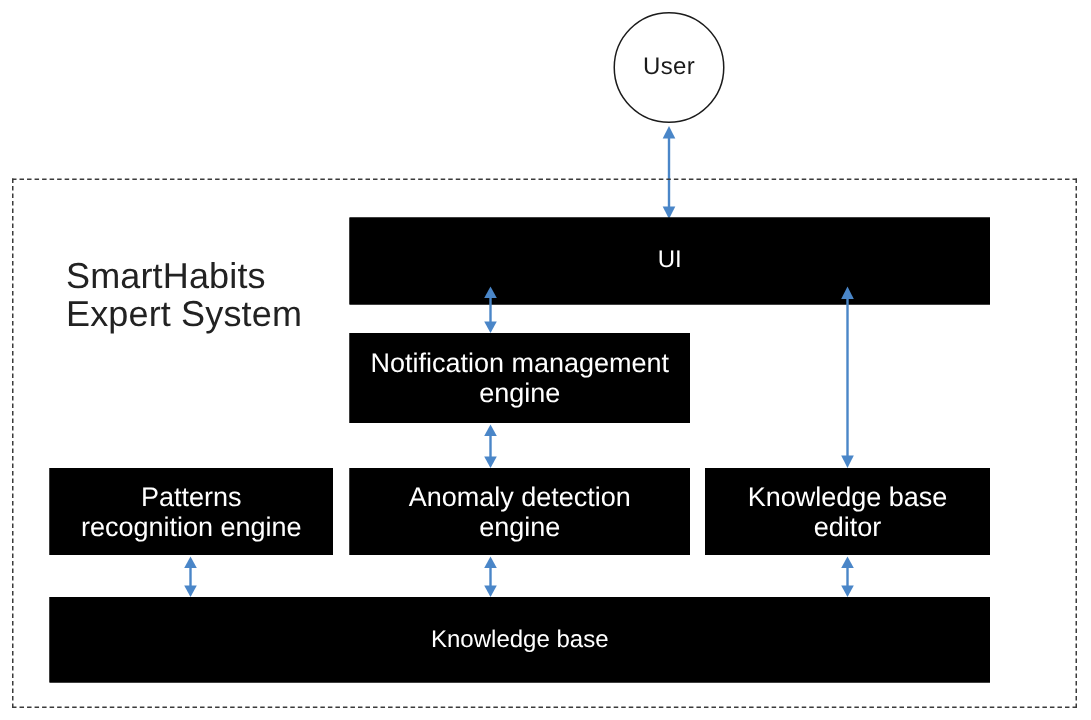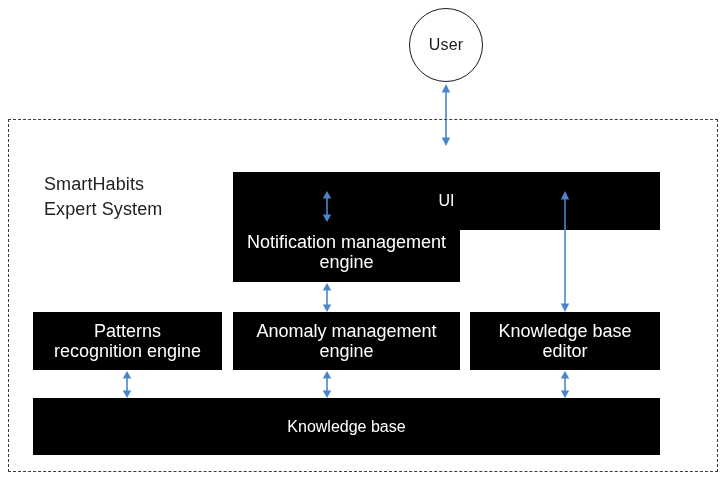--- a/index.html
+++ b/index.html
@@ -52,21 +52,21 @@
     letter-spacing: 0.2px;
     line-height: 1.1;
   }
 
   
   .system-title {
     position: absolute;
     left: 44px;
     top: 172px;
     width: 190px;
-    font-size: 18px;
+    font-size: 24px;
     line-height: 25px;
     color: #222222;
     letter-spacing: 0.1px;
     white-space: pre-line;
   }
 
   
   .component-box {
     position: absolute;
     background: #000000;
@@ -77,21 +77,21 @@
     justify-content: center;
     text-align: center;
     color: #ffffff;
     font-size: 18px;
     line-height: 20px;
     padding: 2px 6px;
     white-space: pre-line;
   }
   .component-box.big-label { font-size: 16px; }
 
-  #box-ui                 { left: 233px; top: 145px; width: 427px; height: 58px; margin-top: 27px; }
+  #box-ui                 { left: 233px; top: 145px; width: 427px; height: 58px; }
   #box-notification       { left: 233px; top: 222px; width: 227px; height: 60px; }
   #box-patterns           { left: 33px;  top: 312px; width: 189px; height: 58px; }
   #box-anomaly            { left: 233px; top: 312px; width: 227px; height: 58px; }
   #box-kb-editor          { left: 470px; top: 312px; width: 190px; height: 58px; }
   #box-knowledge-base     { left: 33px;  top: 398px; width: 627px; height: 57px; }
 
   
   .connector {
     position: absolute;
   }
@@ -127,21 +127,21 @@
     <span>Notification management
 engine</span>
   </div>
 
   <div class="component-box" id="box-patterns">
     <span>Patterns
 recognition engine</span>
   </div>
 
   <div class="component-box" id="box-anomaly">
-    <span>Anomaly management
+    <span>Anomaly detection
 engine</span>
   </div>
 
   <div class="component-box" id="box-kb-editor">
     <span>Knowledge base
 editor</span>
   </div>
 
   <div class="component-box big-label" id="box-knowledge-base">
     <span>Knowledge base</span>

